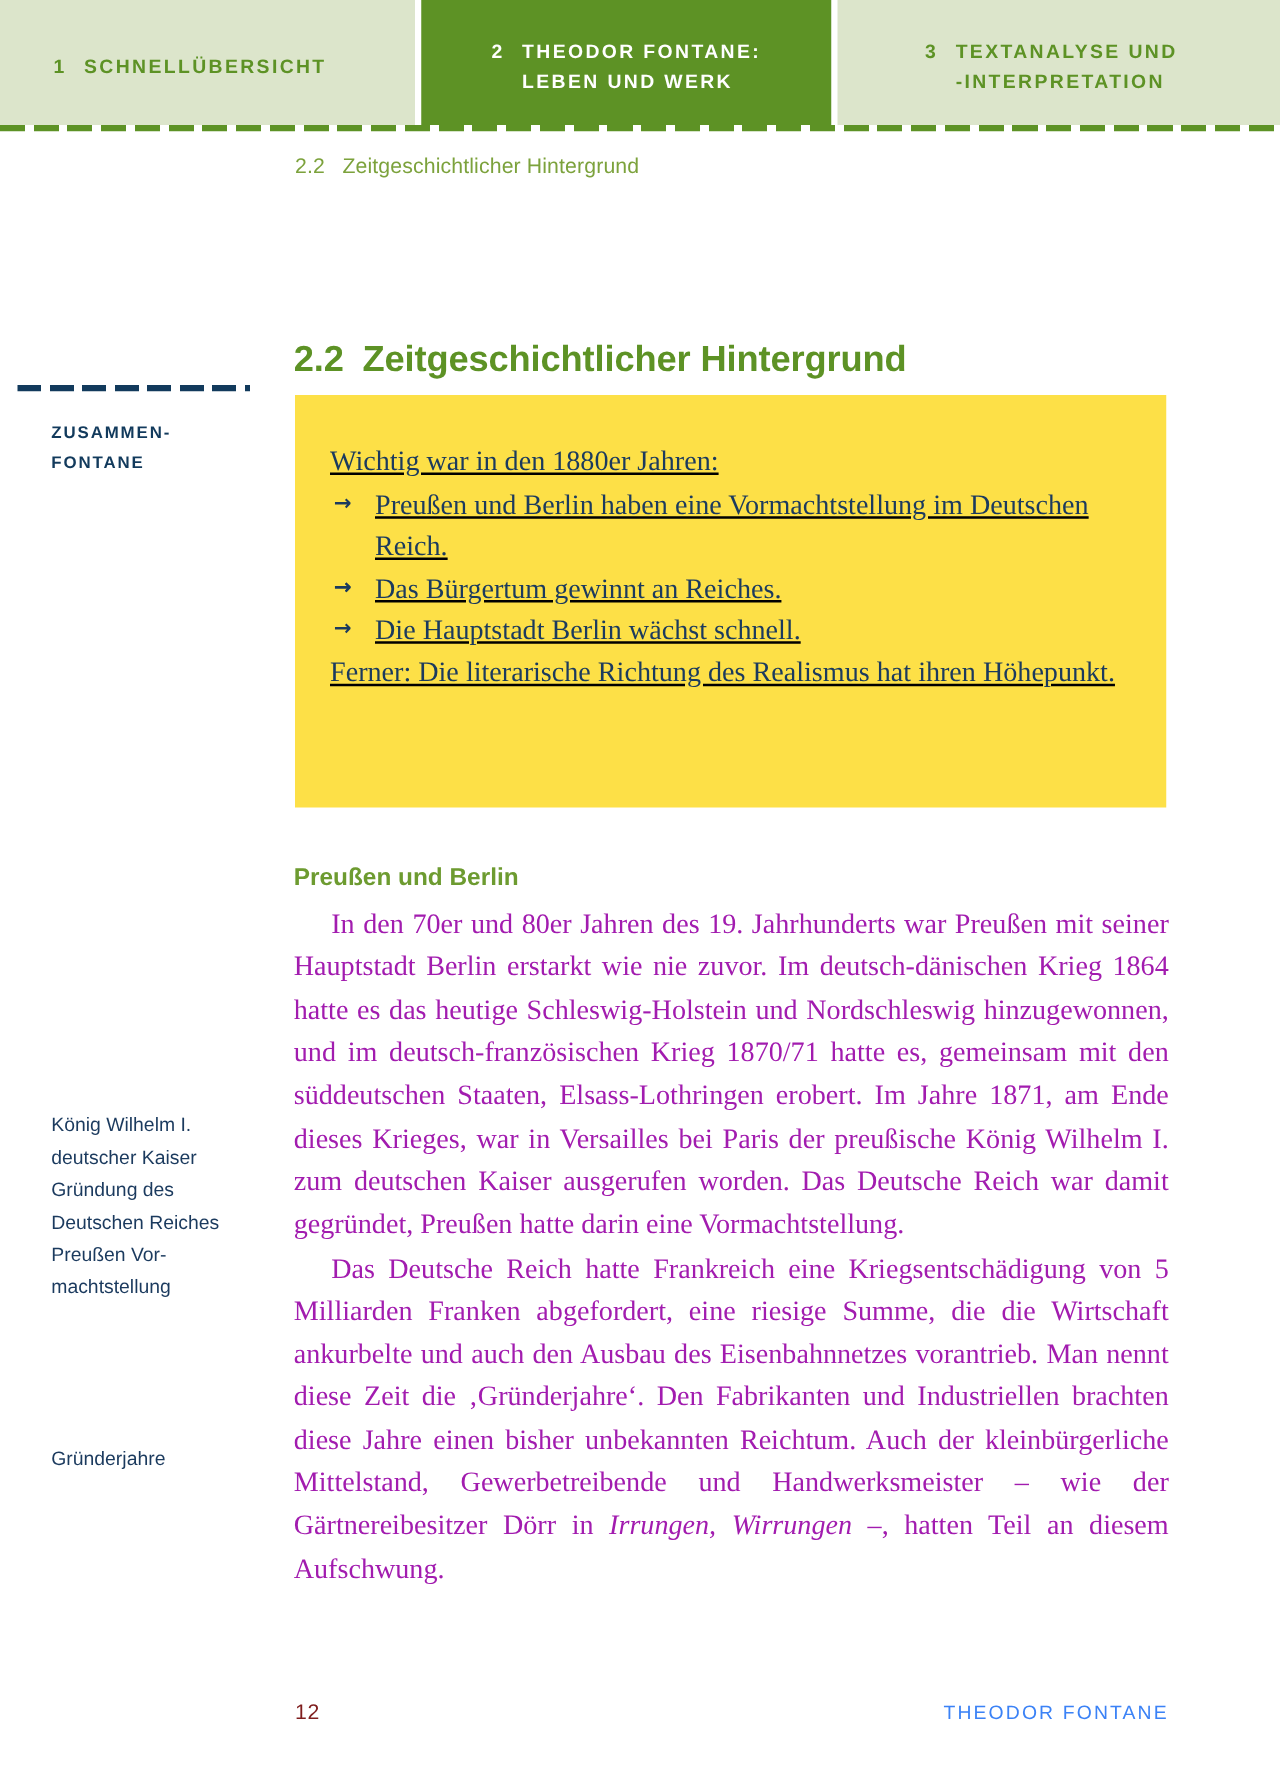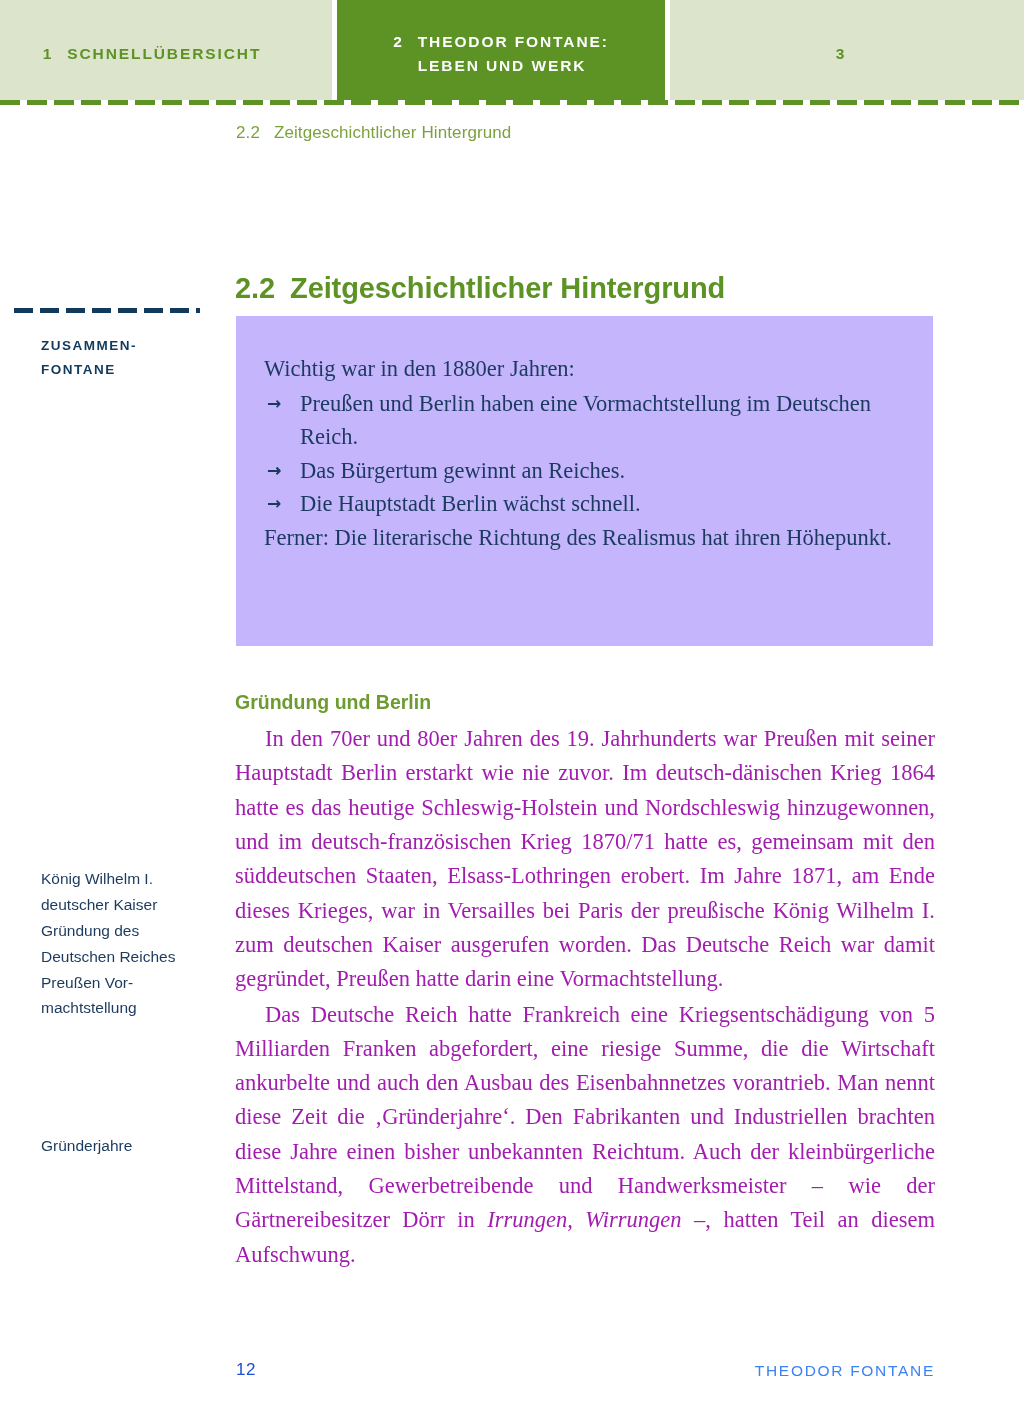--- a/index.html
+++ b/index.html
@@ -116,22 +116,23 @@
     white-space: pre-line;
   }
 
   
   .summary-box {
     position: absolute;
     top: 316px;
     left: 236px;
     width: 697px;
     height: 330px;
-    background: #c4b5fd;
+    background: #fde047;
     padding: 36px 34px 0 28px;
+    text-decoration: underline;
   }
   .summary-text {
     font-family: "Liberation Serif", serif;
     font-size: 22.5px;
     line-height: 1.49;
     color: #1b3a5e;
   }
   .summary-lead { margin: 0 0 1px 0; }
   .summary-list {
     list-style: none;
@@ -184,38 +185,39 @@
 
   
   .margin-note {
     position: absolute;
     left: 41px;
     width: 180px;
     font-size: 15.5px;
     line-height: 1.67;
     color: #1b3a5e;
     white-space: pre-line;
+    margin-top: 22px;
   }
   .margin-note-1 { top: 866px; }
   .margin-note-2 { top: 1133px; }
 
   
   .footer {
     position: absolute;
     bottom: 34px;
     left: 0;
     width: 1024px;
     height: 24px;
   }
   .folio {
     position: absolute;
     left: 236px;
     top: 0;
     font-size: 17px;
-    color: #1d4ed8;
+    color: #7f1d1d;
     letter-spacing: 0.5px;
   }
   .footer-title {
     position: absolute;
     right: 89px;
     top: 2px;
     font-size: 15.5px;
     letter-spacing: 1.7px;
     color: #3b82f6;
     font-weight: 500;
@@ -241,20 +243,22 @@
       <span class="tab-label">THEODOR FONTANE:
 LEBEN UND WERK</span>
     </div>
   </div>
 
   <div class="tab-gap"></div>
 
   <div class="tab tab-inactive tab-3">
     <div class="tab-inner">
       <span class="tab-num">3</span>
+      <span class="tab-label">TEXTANALYSE UND
+-INTERPRETATION</span>
     </div>
   </div>
 
 </div>
 
 <div class="header-rule"></div>
 
 <div class="running-head">
   <span>2.2</span>
   <span>Zeitgeschichtlicher Hintergrund</span>
@@ -290,21 +294,21 @@
         <span class="arrow-icon">→</span>
         <span>Die Hauptstadt Berlin wächst schnell.</span>
       </li>
     </ul>
 
     <p class="summary-tail">Ferner: Die literarische Richtung des Realismus hat ihren Höhepunkt.</p>
   </div>
 </div>
 
 <div class="body-col">
-  <h2 class="sub-head">Gründung und Berlin</h2>
+  <h2 class="sub-head">Preußen und Berlin</h2>
 
   <p class="para">In den 70er und 80er Jahren des 19. Jahrhunderts war Preußen mit seiner Hauptstadt Berlin erstarkt wie nie zuvor. Im deutsch-dänischen Krieg 1864 hatte es das heutige Schleswig-Holstein und Nordschleswig hinzugewonnen, und im deutsch-französischen Krieg 1870/71 hatte es, gemeinsam mit den süddeutschen Staaten, Elsass-Lothringen erobert. Im Jahre 1871, am Ende dieses Krieges, war in Versailles bei Paris der preußische König Wilhelm I. zum deutschen Kaiser ausgerufen worden. Das Deutsche Reich war damit gegründet, Preußen hatte darin eine Vormachtstellung.</p>
 
   <p class="para"><span>Das Deutsche Reich hatte Frankreich eine Kriegsentschädigung von 5 Milliarden Franken abgefordert, eine riesige Summe, die die Wirtschaft ankurbelte und auch den Ausbau des Eisenbahnnetzes vorantrieb. Man nennt diese Zeit die ‚Gründerjahre‘. Den Fabrikanten und Industriellen brachten diese Jahre einen bisher unbekannten Reichtum. Auch der kleinbürgerliche Mittelstand, Gewerbetreibende und Handwerksmeister – wie der Gärtnereibesitzer Dörr in </span><i>Irrungen, Wirrungen</i><span> –, hatten Teil an diesem Aufschwung.</span></p>
 </div>
 
 <div class="margin-note margin-note-1">König Wilhelm I.
 deutscher Kaiser
 Gründung des
 Deutschen Reiches

